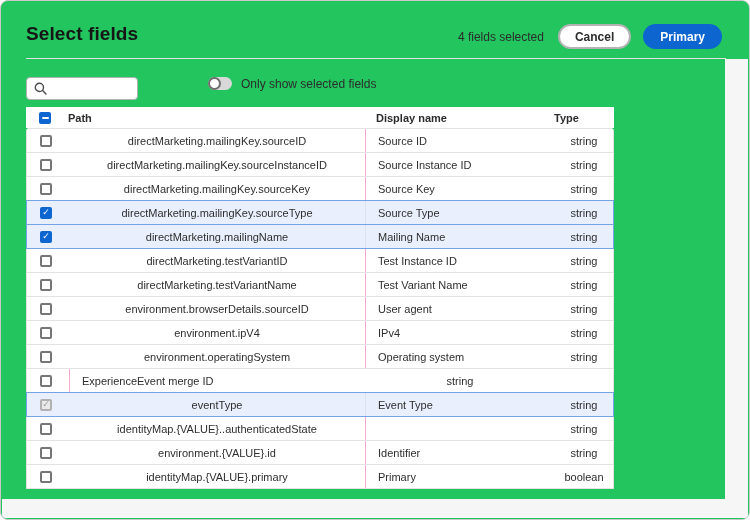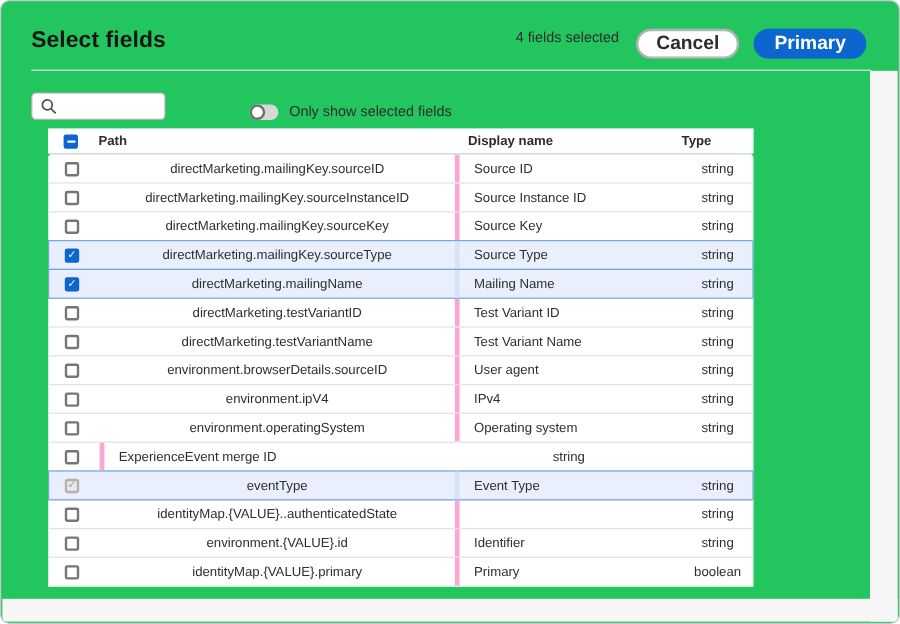--- a/index.html
+++ b/index.html
@@ -18,68 +18,68 @@
   .gutter-right { position:absolute; top:58px; left:724px; width:23px; height:459px; background:#f6f6f6; z-index:0; }
   .gutter-bottom { position:absolute; top:498px; left:1px; width:746px; height:19px; background:#f6f6f6; z-index:0; }
 
   
   .dialog-title {
     position:absolute; top:22px; left:25px;
     font-size:19px; font-weight:700; color:#161616; letter-spacing:.1px;
   }
   .header-right {
     position:absolute; top:23px; right:27px;
-    display:flex; gap:12px; height:25px;
+    display:flex; align-items:center; gap:12px; height:25px;
   }
   .selected-count { font-size:12px; color:#2c2c2c; margin-right:2px; }
   .btn {
-    height:25px; border-radius:13px; font-size:16px; font-weight:700;
+    height:25px; border-radius:13px; font-size:12px; font-weight:700;
     display:inline-flex; align-items:center; padding:0 15px; cursor:pointer;
     font-family:inherit;
   }
   .btn-secondary { background:#fff; border:2px solid #b3b3b3; color:#2c2c2c; }
   .btn-primary { background:#0d66d0; border:2px solid #0d66d0; color:#fff; }
 
   .title-divider { position:absolute; top:57px; left:25px; width:700px; height:1px; background:#e2e2e2; }
 
   
   .search-box {
     position:absolute; top:76px; left:25px; width:112px; height:23px;
     border:1px solid #b1b1b1; border-radius:4px; background:#fff;
     display:flex; align-items:center; padding-left:7px;
   }
   .search-box svg { display:block; }
   .search-input {
     border:none; outline:none; flex:1; min-width:0; height:100%;
     font-size:12px; font-family:inherit; background:transparent; padding-left:6px; color:#2c2c2c;
   }
-  .toggle-group { position:absolute; top:76px; left:207px; height:23px; display:flex; align-items:flex-end; gap:9px; }
+  .toggle-group { position:absolute; top:76px; left:207px; height:23px; display:flex; align-items:flex-start; gap:9px; }
   .switch { position:relative; width:24px; height:13px; border-radius:7px; background:#d8d8d8; cursor:pointer; flex:0 0 auto; }
   .switch .knob {
     position:absolute; left:0; top:0; width:13px; height:13px; border-radius:50%;
     background:#fff; border:2px solid #6e6e6e;
   }
   .toggle-label { font-size:12px; color:#2c2c2c; }
 
   
-  .field-table { position:absolute; top:106px; left:39px; width:588px; z-index:1; }
+  .field-table { position:absolute; top:106px; left:25px; width:588px; z-index:1; }
   .trow {
     display:grid; grid-template-columns:42px 296px 190px 1fr;
     align-items:center; background:#fff;
   }
   .thead { height:21px; }
   .thead .col-label { font-size:11px; font-weight:700; color:#2c2c2c; }
   .thead .cell-display { padding-left:12px; }
   .tbody { margin-top:0; height:370px; overflow:hidden; border-radius:4px; }
   .tbody .trow { height:25px; border:1px solid #e3e3e3; margin-top:-1px; position:relative; font-size:11px; color:#2e2e2e;text-align:center; }
   .tbody .trow:first-child { margin-top:0; }
   .tbody .trow.selected { background:#e9effc; border-color:#74a3e6; z-index:2; }
   .cell-check { display:flex; align-items:center; padding-left:13px; }
   .cell-path { overflow:hidden; white-space:nowrap; }
-  .cell-display { border-left:4px solid #f9a8d4; padding-left:12px; height:100%; display:flex; align-items:center; }
+  .cell-display { border-left:1px solid #f9a8d4; padding-left:12px; height:100%; display:flex; align-items:center; }
   .trow.selected .cell-display { border-left-color:#d7e2f5; }
   .thead .cell-display { border-left:none; }
   .cell-type { padding-left:0; }
   .thead .cell-type, .tbody .cell-type { }
 
   
   .cb {
     width:12px; height:12px; border:2px solid #767676; border-radius:2px; background:#fff;
     display:flex; align-items:center; justify-content:center; cursor:pointer; flex:0 0 auto;
   }
@@ -172,21 +172,21 @@
     </div>
     <div class="cell-path">directMarketing.mailingName</div>
     <div class="cell-display">Mailing Name</div>
     <div class="cell-type">string</div>
   </div>
         <div class="trow">
     <div class="cell-check">
       <span class="cb unchecked"></span>
     </div>
     <div class="cell-path">directMarketing.testVariantID</div>
-    <div class="cell-display">Test Variant ID</div>
+    <div class="cell-display">Test Instance ID</div>
     <div class="cell-type">string</div>
   </div>
         <div class="trow">
     <div class="cell-check">
       <span class="cb unchecked"></span>
     </div>
     <div class="cell-path">directMarketing.testVariantName</div>
     <div class="cell-display">Test Variant Name</div>
     <div class="cell-type">string</div>
   </div>

